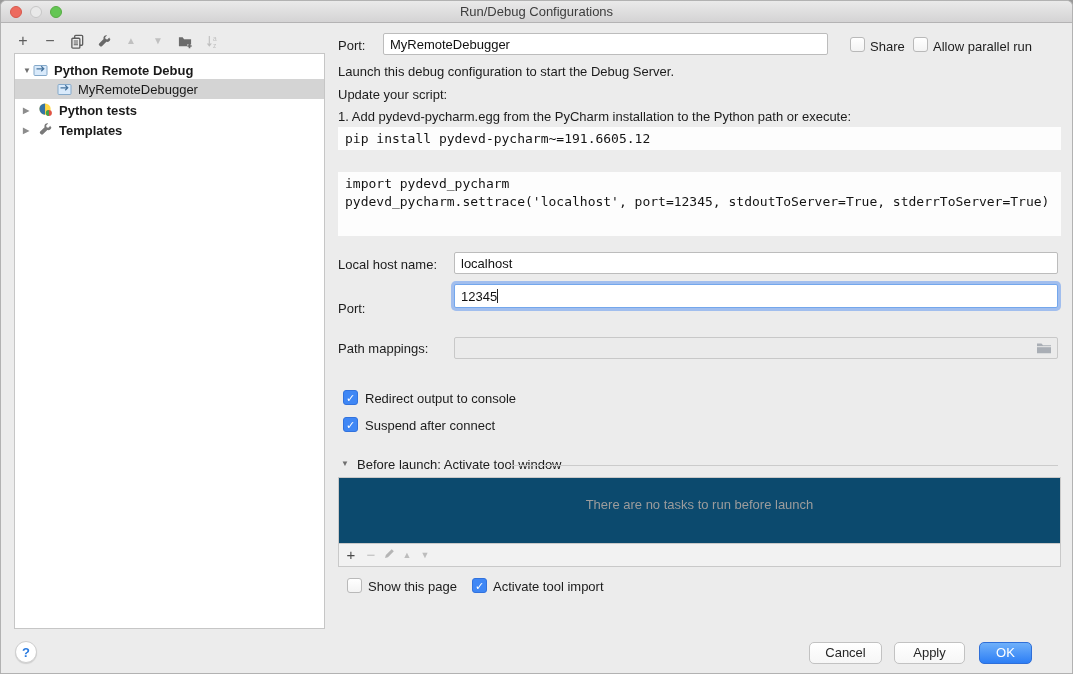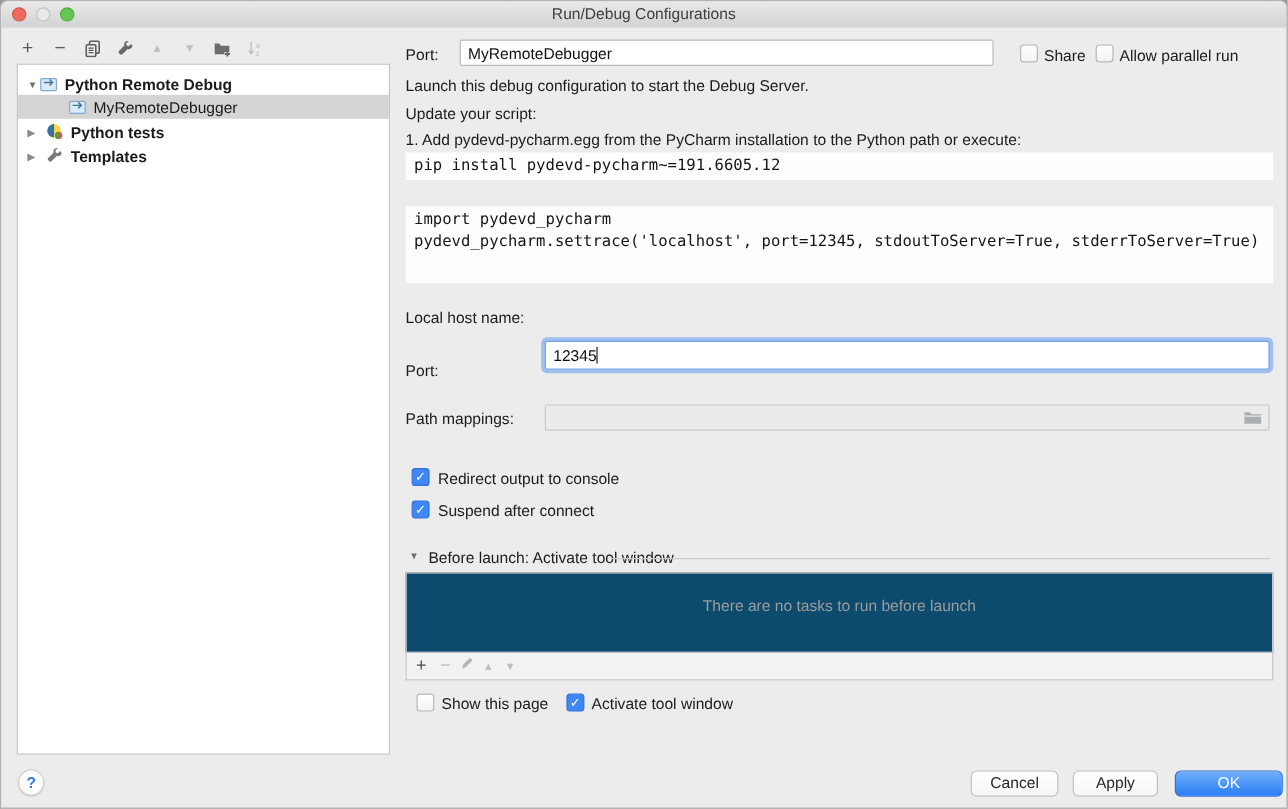--- a/index.html
+++ b/index.html
@@ -174,20 +174,21 @@
   <div class="cb" style="left:912px; top:36px;"></div>
   <div class="lbl" style="left:932px; top:38px;">Allow parallel run</div>
 
   <div class="para" style="left:337px; top:63px;">Launch this debug configuration to start the Debug Server.</div>
   <div class="para" style="left:337px; top:86px;">Update your script:</div>
   <div class="para" style="left:337px; top:108px;">1. Add pydevd-pycharm.egg from the PyCharm installation to the Python path or execute:</div>
   <div class="codeblock" style="top:126px; height:23px;">pip install pydevd-pycharm~=191.6605.12</div>
   <div class="codeblock" style="top:171px; height:64px;"><span>import pydevd_pycharm</span><br><span>pydevd_pycharm.settrace('localhost', port=12345, stdoutToServer=True, stderrToServer=True)</span></div>
 
   <div class="lbl" style="left:337px; top:256px;">Local host name:</div>
+  <input class="textfield" style="left: 453px; top: 251px; width: 604px;" value="localhost">
 
   <div class="lbl" style="left:337px; top:300px;">Port:</div>
   <input class="textfield focused" style="left: 453px; top: 283px; width: 604px; height: 24px;" value="12345">
   <div class="caret" style="left:496px; top:288px;"></div>
 
   <div class="lbl" style="left:337px; top:340px;">Path mappings:</div>
   <div class="textfield disabledfield" style="left:453px; top:336px; width:604px;">
     <span style="position:absolute; right:5px; top:3px;">
       <svg width="16" height="14" viewBox="0 0 16 14">
           <path d="M1 2.5h4.5L7 4.2h8v8H1z" fill="#a9aeb5"></path>
@@ -216,20 +217,20 @@
           <path d="M2.5 13.5l1-3.6 7.2-7.2 2.6 2.6-7.2 7.2z" fill="#b5b5b5"></path>
         </svg>
     </span>
     <span class="tk disabled small" style="left:60px;"><span>▲</span></span>
     <span class="tk disabled small" style="left:78px;"><span>▼</span></span>
   </div>
 
   <div class="cb" style="left:346px; top:577px;"></div>
   <div class="lbl" style="left:367px; top:578px;">Show this page</div>
   <div class="cb checked" style="left:471px; top:577px;"><span>✓</span></div>
-  <div class="lbl" style="left:492px; top:578px;">Activate tool window</div>
+  <div class="lbl" style="left:492px; top:578px;">Activate tool import</div>
 
   <div class="help-btn"><span>?</span></div>
   <div class="btn" style="left:808px; width:73px;">Cancel</div>
   <div class="btn" style="left:893px; width:71px;">Apply</div>
-  <div class="btn primary" style="left:978px; width:90px;">OK</div>
+  <div class="btn primary" style="left:978px; width:53px;">OK</div>
 
 </div>
 
 </body></html>

